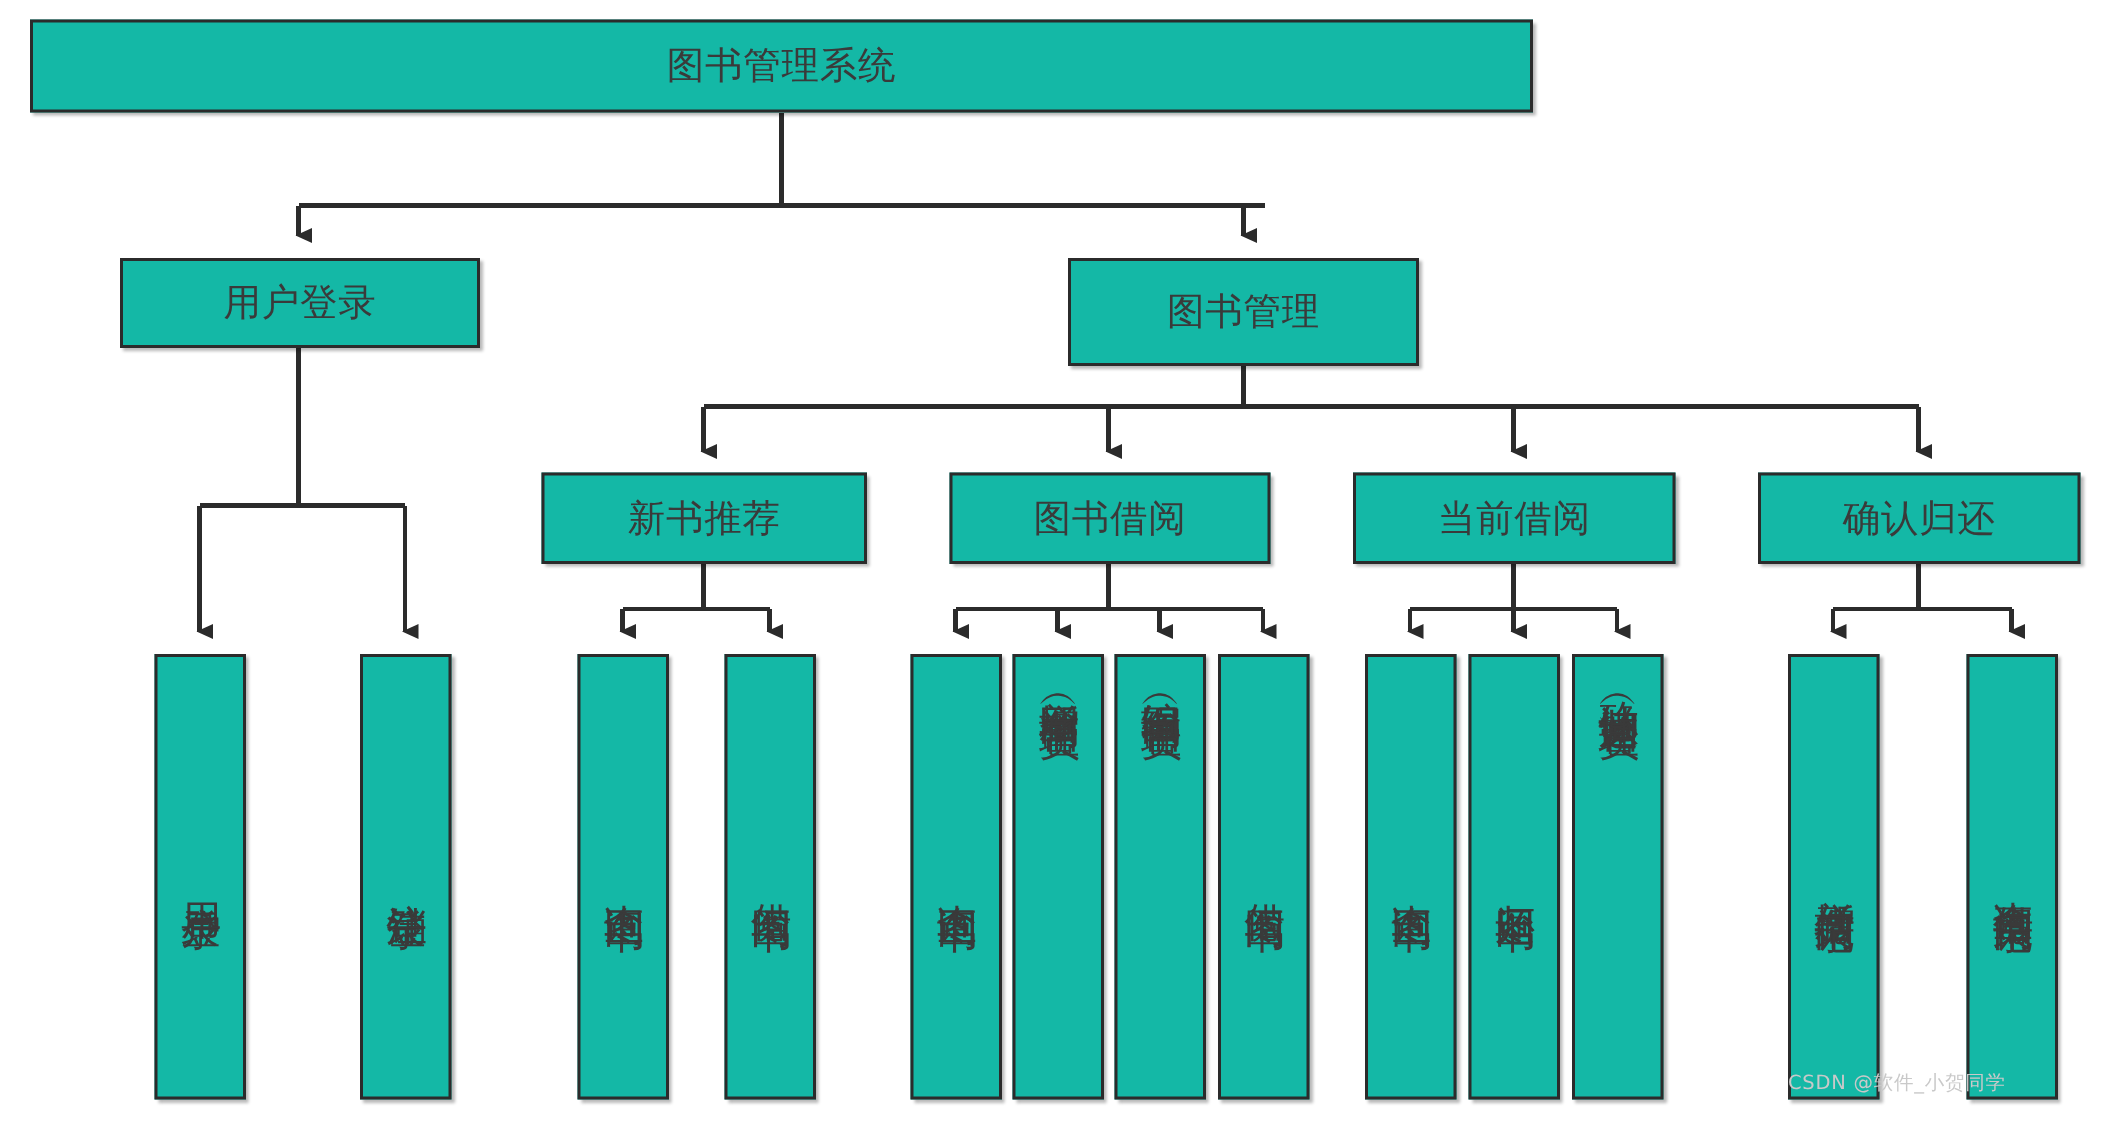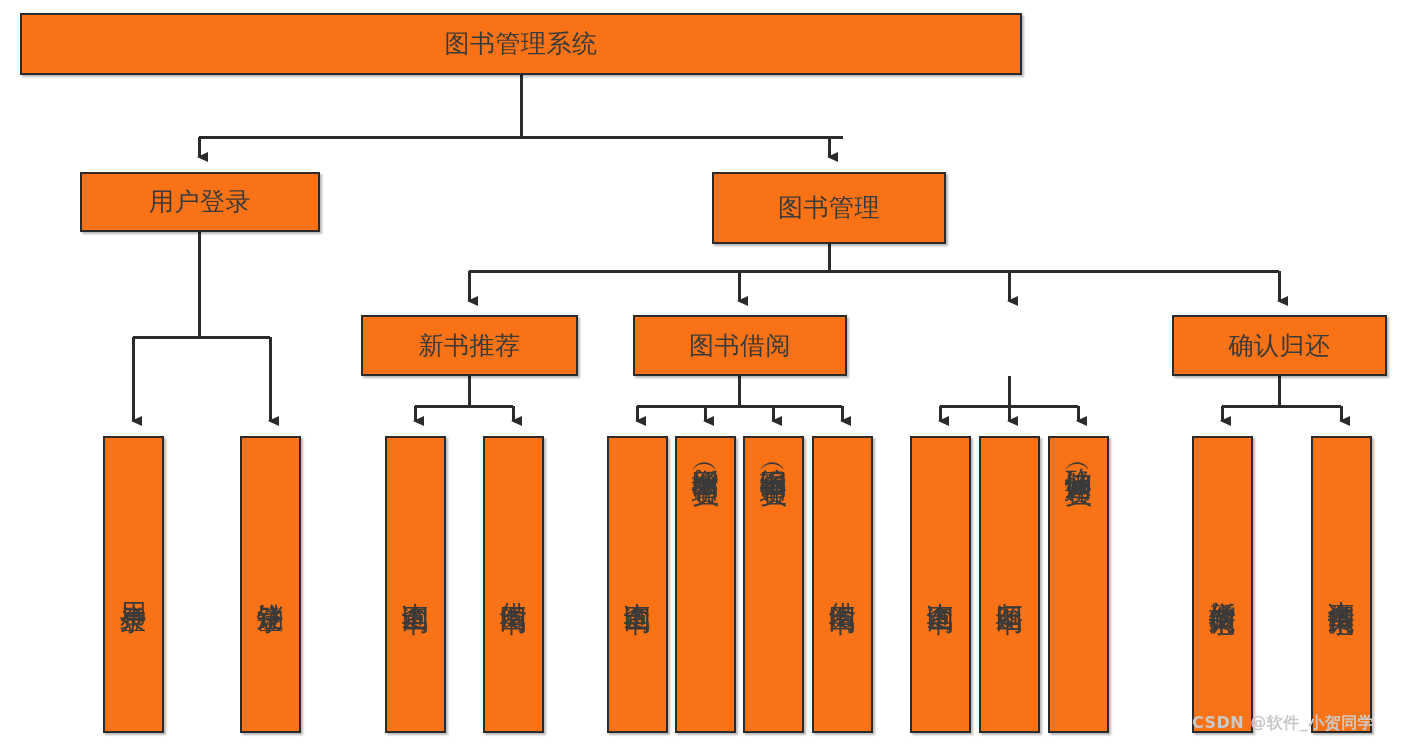--- a/index.html
+++ b/index.html
@@ -7,21 +7,21 @@
     font-family:"DejaVu Sans","Liberation Sans",sans-serif;
     color:#3c3c3c;
     width:1405px;height:747px;overflow:hidden;
   }
   #canvas{position:relative;width:1405px;height:747px;background:#fff;}
   svg#edges{position:absolute;left:0;top:0;width:1405px;height:747px;}
 
   .node{
     position:absolute;
     box-sizing:border-box;
-    background:#f97316;
+    background:#14b8a6;
     border:2.5px solid #2b2b2b;
     box-shadow:2px 2px 2px rgba(0,0,0,0.28);
     display:flex;
     align-items:center;
     justify-content:center;
     color:#3a3a3a;
   }
   .node .label{
     display:block;
     text-align:center;
@@ -49,26 +49,25 @@
     letter-spacing:2px;
     white-space:pre;
     text-align:start;
   }
   
   .node.v.centred{align-items:center;padding-top:0;}
 
   .watermark{
     position:absolute;
     left:1192px;top:713px;
-    font-size:16px;
+    font-size:13px;
     color:#c9c9c9;
     letter-spacing:0.5px;
     white-space:nowrap;
     font-family:"DejaVu Sans","Liberation Sans",sans-serif;
-    font-weight:bold;
   }
 </style>
 </head>
 <body>
 
 <div id="canvas">
 
   <svg id="edges" viewBox="0 0 1405 747" xmlns="http://www.w3.org/2000/svg">
     <defs>
       <marker id="arrow" markerWidth="12" markerHeight="12" refX="5" refY="9" orient="auto" markerUnits="userSpaceOnUse">
@@ -132,20 +131,23 @@
   </div>
 
   <div class="node h" style="left:633px;top:315px;width:214px;height:61px;">
     <span class="label">图书借阅</span>
   </div>
 
   <div class="node h" style="left:361px;top:315px;width:217px;height:61px;">
     <span class="label">新书推荐</span>
   </div>
 
+  <div class="node h" style="left:902px;top:315px;width:215px;height:61px;">
+    <span class="label">当前借阅</span>
+  </div>
 
   <div class="node h" style="left:1172px;top:315px;width:215px;height:61px;">
     <span class="label">确认归还</span>
   </div>
 
   <div class="node v centred" style="left:103px;top:436px;width:61px;height:297px;">
     <span class="label">用户登录</span>
   </div>
 
   <div class="node v centred" style="left:240px;top:436px;width:61px;height:297px;">

